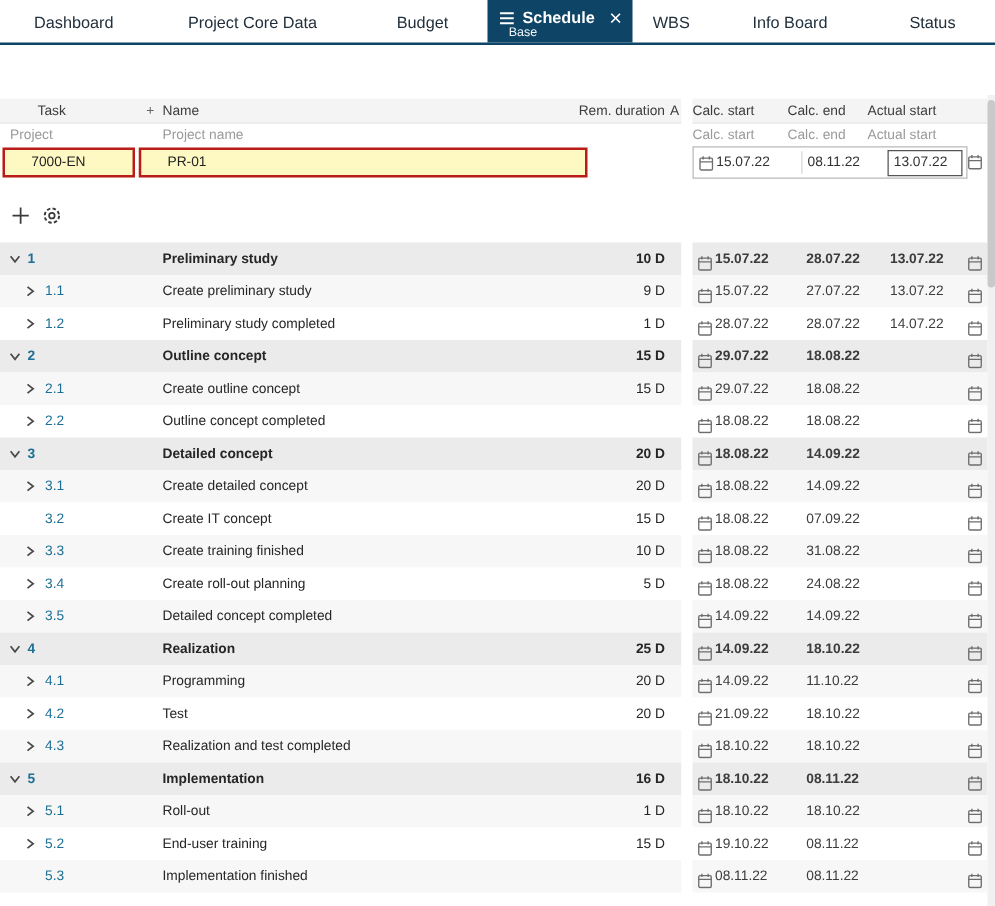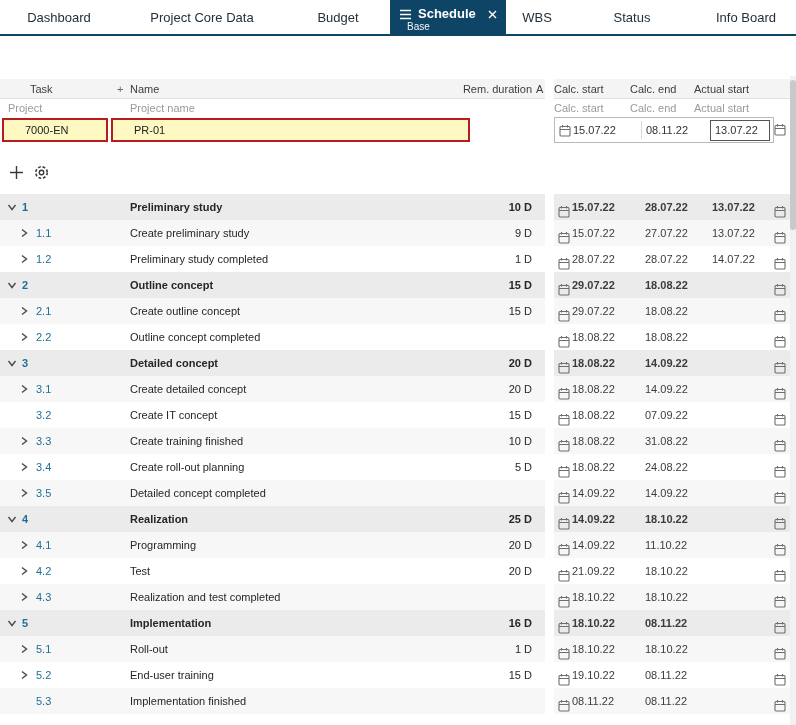--- a/index.html
+++ b/index.html
@@ -106,22 +106,22 @@
         <span>Schedule</span>
         <span class="tab-close">
           <svg width="9" height="9" viewBox="0 0 9 9">
               <path d="M1 1 L8 8 M8 1 L1 8" stroke="#ffffff" stroke-width="1.4"></path>
             </svg>
         </span>
       </div>
       <div class="tab-sub">Base</div>
     </div>
     <div class="tab">WBS</div>
+    <div class="tab">Info Board</div>
     <div class="tab">Status</div>
-    <div class="tab">Info Board</div>
   </div>
 
   <div class="grid-row header1">
     <div class="seg-left">
       <span class="h-task">Task</span>
       <span class="h-plus">+</span>
       <span class="h-name">Name</span>
       <span class="h-rem">Rem. duration</span>
       <span class="h-a">A</span>
     </div>

